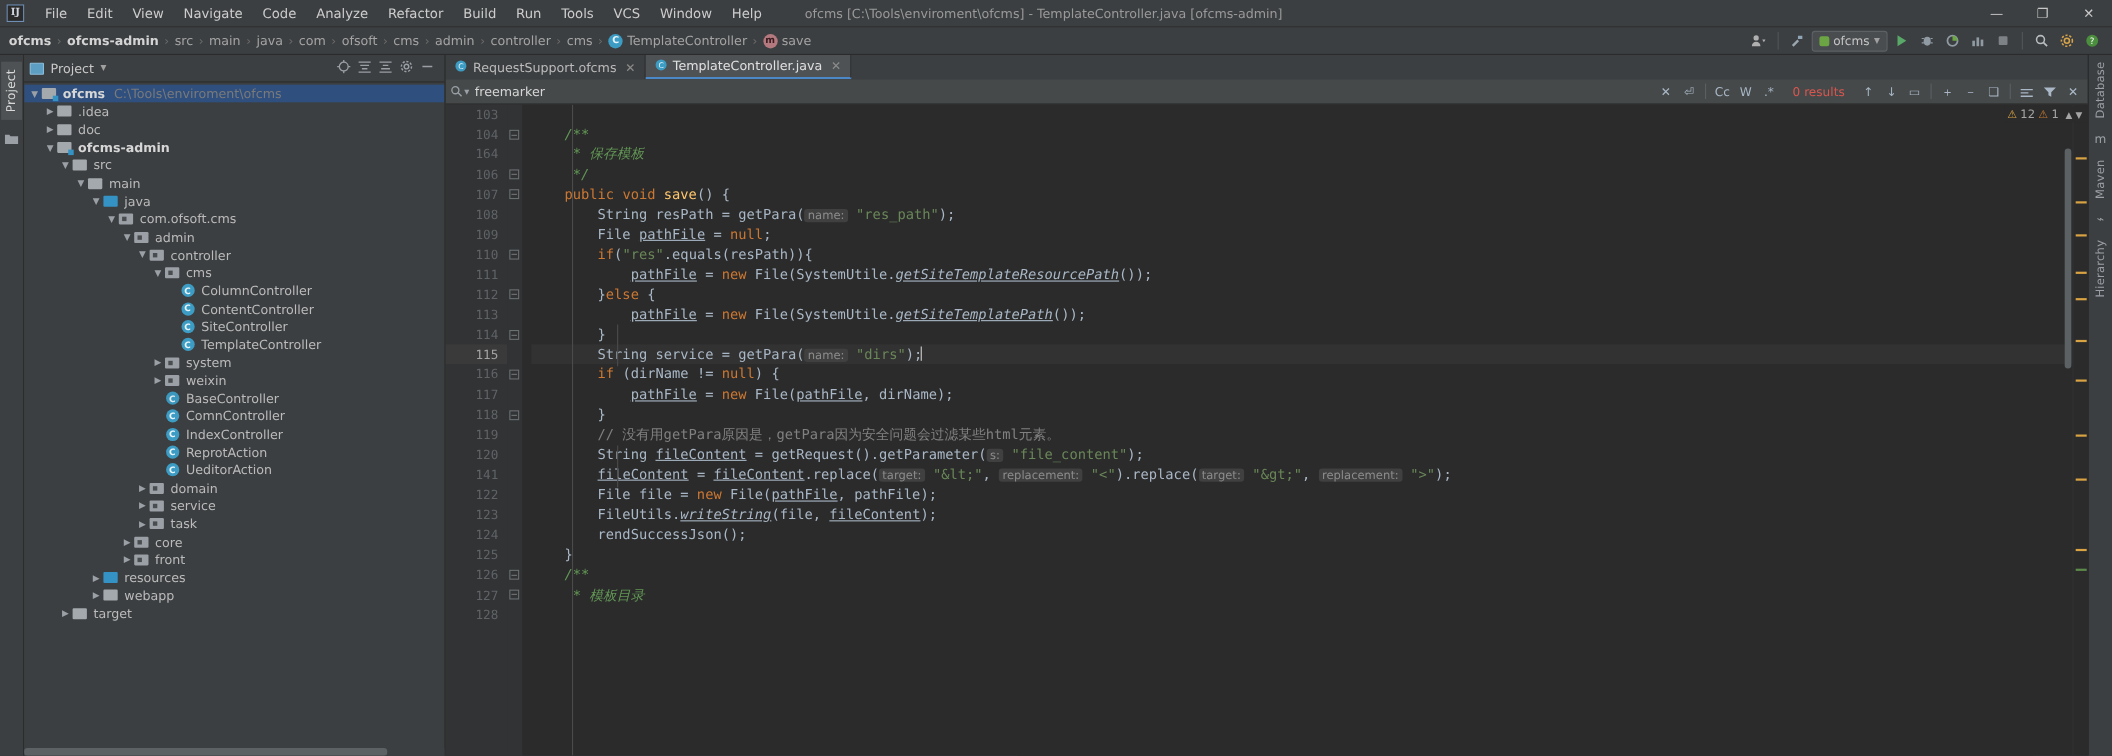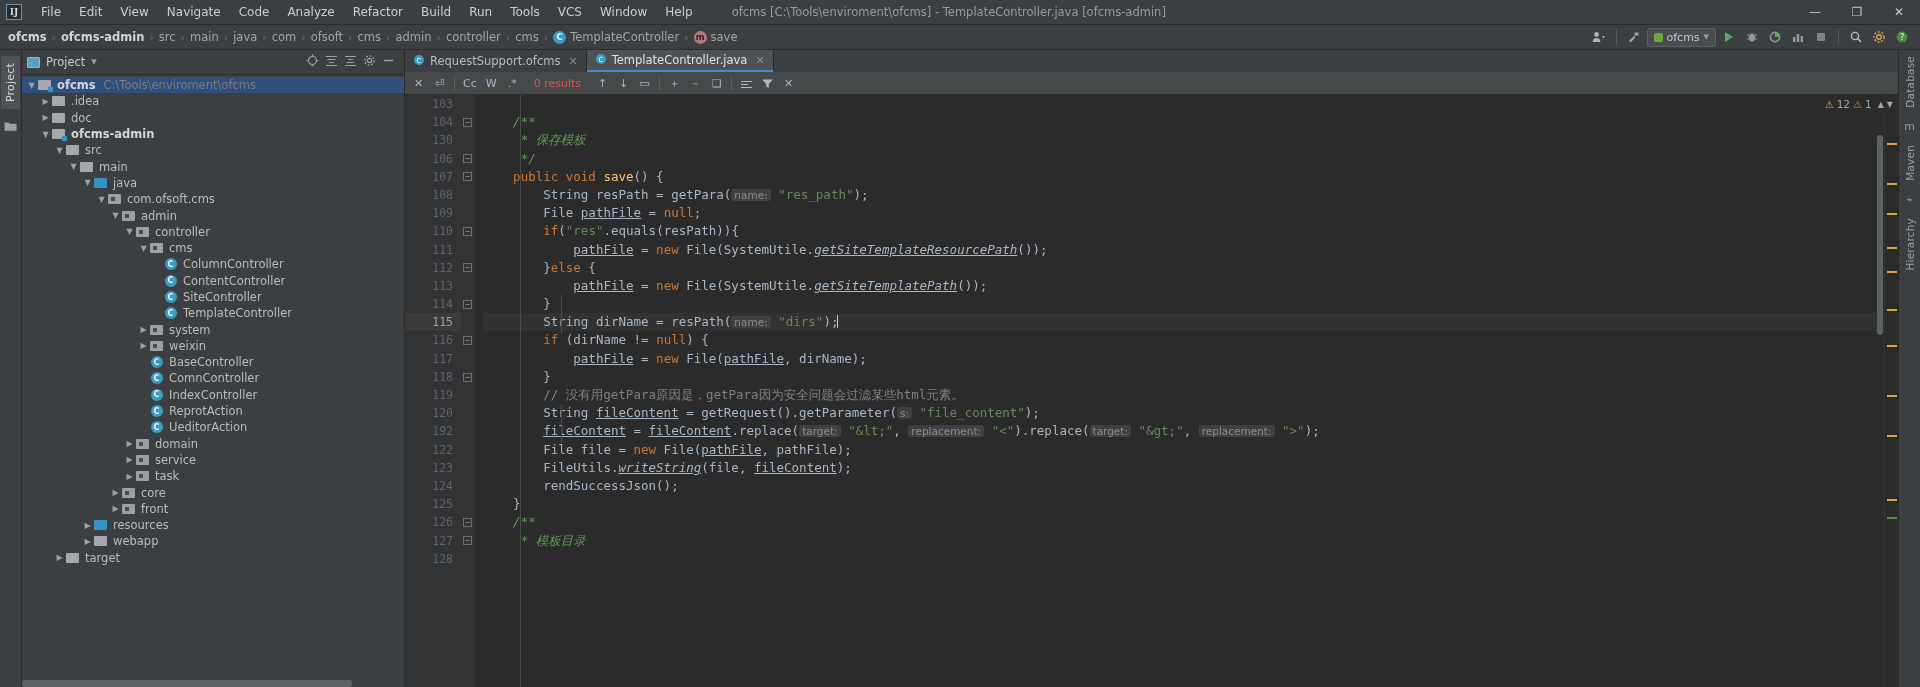--- a/index.html
+++ b/index.html
@@ -657,20 +657,30 @@
             <span><svg width="12" height="12" viewBox="0 0 12 12">
                 <circle cx="6" cy="6" r="5" fill="#3d9cc4"></circle>
                 <text x="6" y="8.8" font-size="7" fill="#eaf6fc" text-anchor="middle" font-family="DejaVu Sans">C</text>
               </svg></span>
             <span>TemplateController.java</span>
             <span class="tab-close">✕</span>
           </div>
         </div>
 
       <div class="findbar">
+        <div class="find-input-wrap">
+          <span class="find-mag">
+            <svg width="12" height="12" viewBox="0 0 12 12">
+                <circle cx="5" cy="5" r="3.2" fill="none" stroke="#9aa0a6" stroke-width="1.2"></circle>
+                <path d="M7.4 7.4L10.6 10.6" stroke="#9aa0a6" stroke-width="1.3"></path>
+              </svg>
+            <span style="font-size:6px;color:#9aa0a6;">▼</span>
+          </span>
+          <span class="find-text">freemarker</span>
+        </div>
         <div class="find-right">
           <div class="fb">✕</div>
           <div class="fb">⏎</div>
           <div class="fb-sep"></div>
           <div class="fb">Cc</div>
           <div class="fb">W</div>
           <div class="fb">.*</div>
           <div class="results">0 results</div>
           <div class="fb">↑</div>
           <div class="fb">↓</div>
@@ -691,37 +701,37 @@
               </svg>
           </div>
           <div class="fb">✕</div>
         </div>
       </div>
 
       <div class="code-wrap">
         <div class="gutter" id="gutter">
             <div class="gline">103</div>
             <div class="gline">104</div>
-            <div class="gline">130</div>
+            <div class="gline">164</div>
             <div class="gline">106</div>
             <div class="gline">107</div>
             <div class="gline">108</div>
             <div class="gline">109</div>
             <div class="gline">110</div>
             <div class="gline">111</div>
             <div class="gline">112</div>
             <div class="gline">113</div>
             <div class="gline">114</div>
             <div class="gline hl-cur-gut">115</div>
             <div class="gline">116</div>
             <div class="gline">117</div>
             <div class="gline">118</div>
             <div class="gline">119</div>
             <div class="gline">120</div>
-            <div class="gline">192</div>
+            <div class="gline">141</div>
             <div class="gline">122</div>
             <div class="gline">123</div>
             <div class="gline">124</div>
             <div class="gline">125</div>
             <div class="gline">126</div>
             <div class="gline">127</div>
             <div class="gline">128</div>
           </div>
         <div class="fold-col" id="foldcol">
             <div class="foldmark" style="top: 22.7px;">−</div>
@@ -744,21 +754,21 @@
             <div class="cline"><span class="cmt">     * </span><span class="cmt">保存模板</span></div>
             <div class="cline"><span class="cmt">     */</span></div>
             <div class="cline"><span class="ident">    </span><span class="kw">public</span><span class="ident"> </span><span class="kw">void</span><span class="ident"> </span><span class="mth">save</span><span class="ident">() {</span></div>
             <div class="cline"><span class="ident">        String resPath = getPara(</span><span class="hint">name:</span><span class="ident"> </span><span class="str">"res_path"</span><span class="ident">);</span></div>
             <div class="cline"><span class="ident">        File </span><span class="var-u">pathFile</span><span class="ident"> = </span><span class="kw">null</span><span class="ident">;</span></div>
             <div class="cline"><span class="ident">        </span><span class="kw">if</span><span class="ident">(</span><span class="str">"res"</span><span class="ident">.equals(resPath)){</span></div>
             <div class="cline"><span class="ident">            </span><span class="var-u">pathFile</span><span class="ident"> = </span><span class="kw">new</span><span class="ident"> File(SystemUtile.</span><span class="stat">getSiteTemplateResourcePath</span><span class="ident">());</span></div>
             <div class="cline"><span class="ident">        }</span><span class="kw">else</span><span class="ident"> {</span></div>
             <div class="cline"><span class="ident">            </span><span class="var-u">pathFile</span><span class="ident"> = </span><span class="kw">new</span><span class="ident"> File(SystemUtile.</span><span class="stat">getSiteTemplatePath</span><span class="ident">());</span></div>
             <div class="cline"><span class="ident">        }</span></div>
-            <div class="cline cur"><span class="ident">        String dirName = resPath(</span><span class="hint">name:</span><span class="ident"> </span><span class="str">"dirs"</span><span class="ident">);</span><span class="caret-bar"></span></div>
+            <div class="cline cur"><span class="ident">        String service = getPara(</span><span class="hint">name:</span><span class="ident"> </span><span class="str">"dirs"</span><span class="ident">);</span><span class="caret-bar"></span></div>
             <div class="cline"><span class="ident">        </span><span class="kw">if</span><span class="ident"> (dirName != </span><span class="kw">null</span><span class="ident">) {</span></div>
             <div class="cline"><span class="ident">            </span><span class="var-u">pathFile</span><span class="ident"> = </span><span class="kw">new</span><span class="ident"> File(</span><span class="var-u">pathFile</span><span class="ident">, dirName);</span></div>
             <div class="cline"><span class="ident">        }</span></div>
             <div class="cline"><span class="cmt2">        // 没有用getPara原因是，getPara因为安全问题会过滤某些html元素。</span></div>
             <div class="cline"><span class="ident">        String </span><span class="var-u">fileContent</span><span class="ident"> = getRequest().getParameter(</span><span class="hint">s:</span><span class="ident"> </span><span class="str">"file_content"</span><span class="ident">);</span></div>
             <div class="cline"><span class="ident">        </span><span class="var-u">fileContent</span><span class="ident"> = </span><span class="var-u">fileContent</span><span class="ident">.replace(</span><span class="hint">target:</span><span class="ident"> </span><span class="str">"&amp;lt;"</span><span class="ident">, </span><span class="hint">replacement:</span><span class="ident"> </span><span class="str">"&lt;"</span><span class="ident">).replace(</span><span class="hint">target:</span><span class="ident"> </span><span class="str">"&amp;gt;"</span><span class="ident">, </span><span class="hint">replacement:</span><span class="ident"> </span><span class="str">"&gt;"</span><span class="ident">);</span></div>
             <div class="cline"><span class="ident">        File file = </span><span class="kw">new</span><span class="ident"> File(</span><span class="var-u">pathFile</span><span class="ident">, pathFile);</span></div>
             <div class="cline"><span class="ident">        FileUtils.</span><span class="stat">writeString</span><span class="ident">(file, </span><span class="var-u">fileContent</span><span class="ident">);</span></div>
             <div class="cline"><span class="ident">        rendSuccessJson();</span></div>
             <div class="cline"><span class="ident">    }</span></div>

